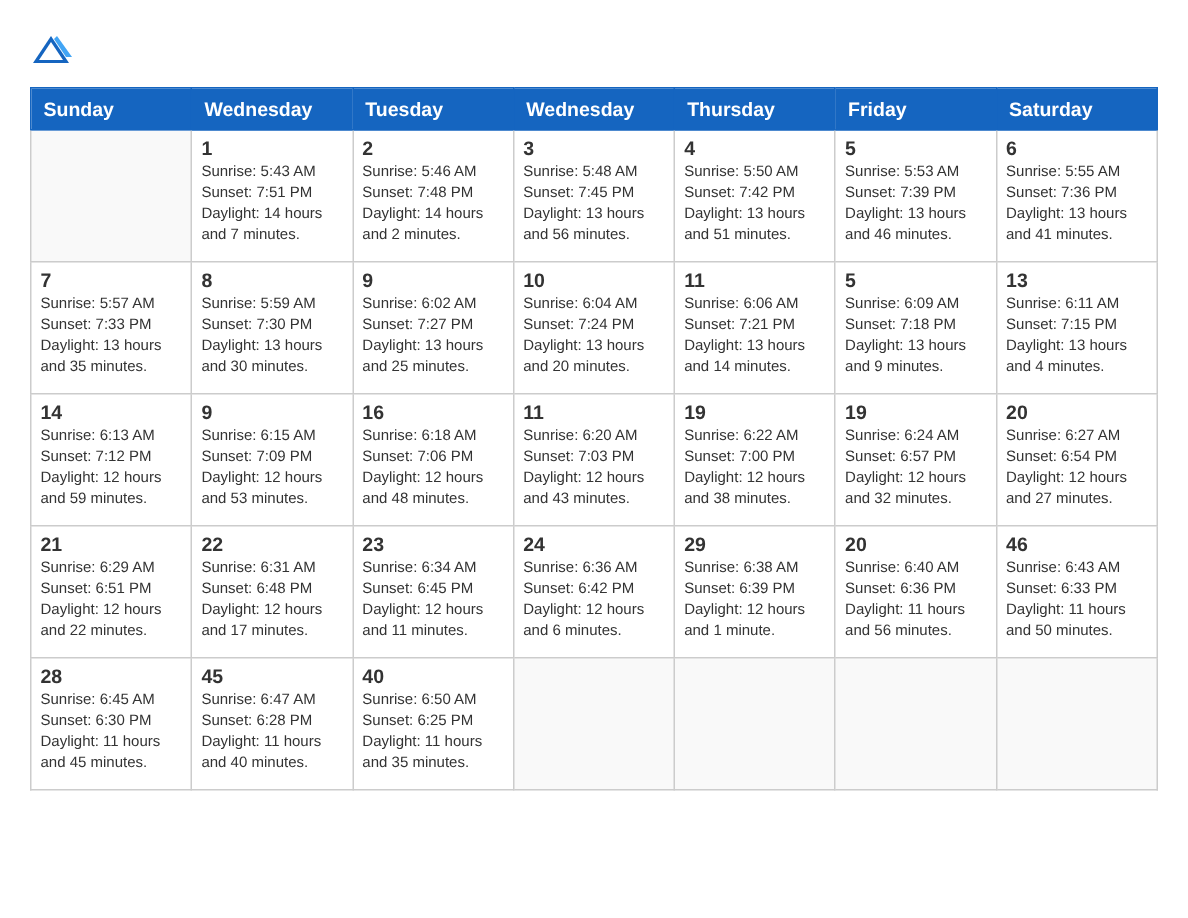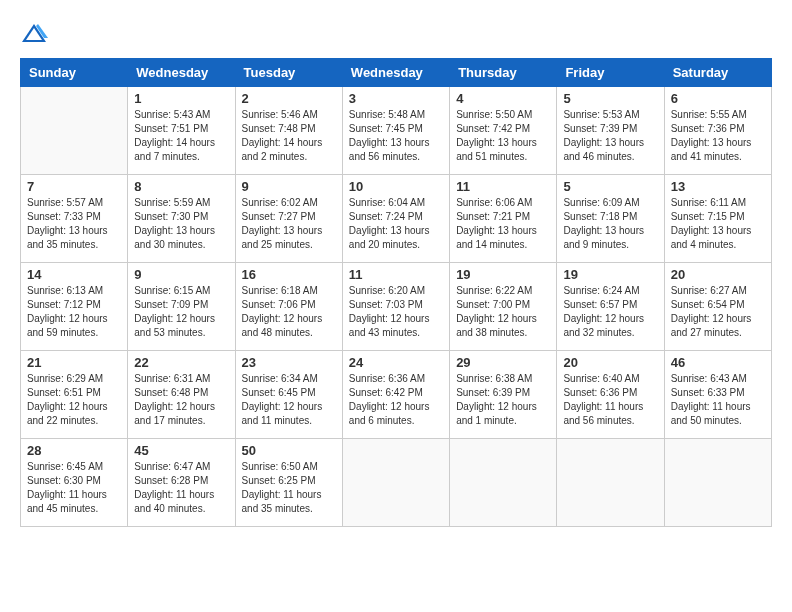--- a/index.html
+++ b/index.html
@@ -241,21 +241,21 @@
       <tr>
         <td>
           <div class="day-num">28</div>
           <div class="day-info">Sunrise: 6:45 AM<br>Sunset: 6:30 PM<br>Daylight: 11 hours and 45 minutes.</div>
         </td>
         <td>
           <div class="day-num">45</div>
           <div class="day-info">Sunrise: 6:47 AM<br>Sunset: 6:28 PM<br>Daylight: 11 hours and 40 minutes.</div>
         </td>
         <td>
-          <div class="day-num">50</div>
+          <div class="day-num">40</div>
           <div class="day-info">Sunrise: 6:50 AM<br>Sunset: 6:25 PM<br>Daylight: 11 hours and 35 minutes.</div>
         </td>
         <td class="empty-cell"></td>
         <td class="empty-cell"></td>
         <td class="empty-cell"></td>
         <td class="empty-cell"></td>
       </tr>
     </tbody>
 </table>
 

